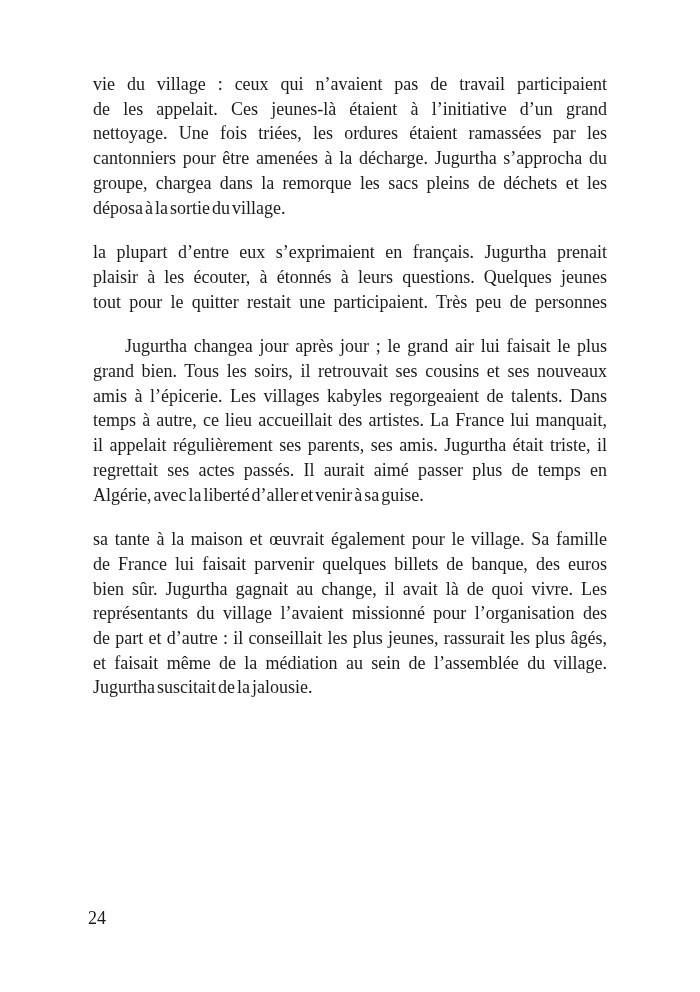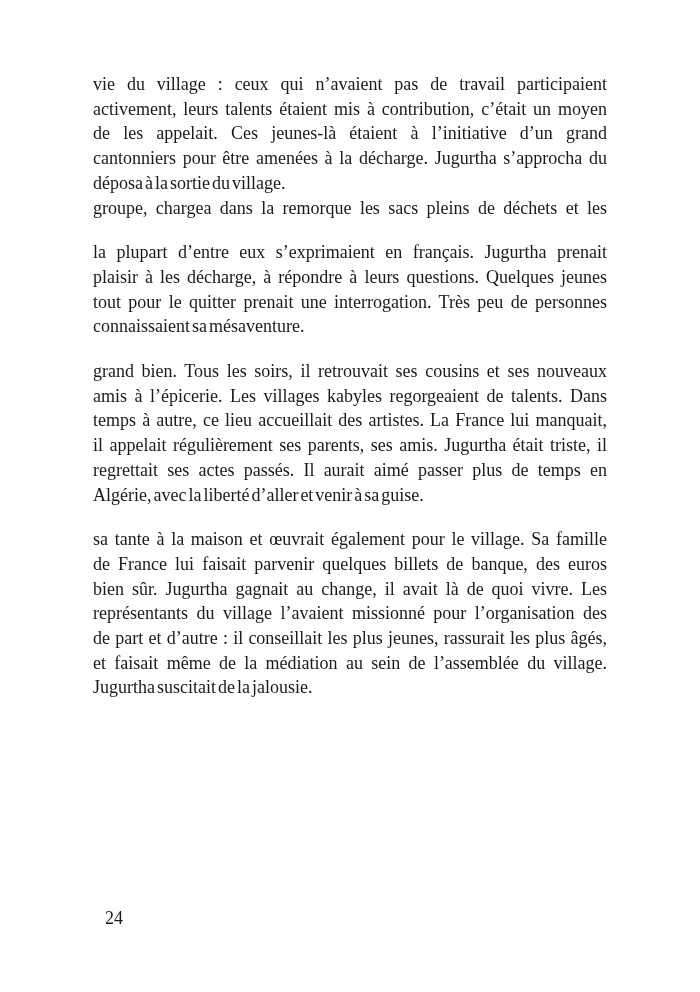--- a/index.html
+++ b/index.html
@@ -37,46 +37,46 @@
     text-align-last: justify;
   }
   .line.last {
     text-align-last: left;
   }
   .line.indent {
     padding-left: 32px;
   }
   .page-number {
     position: absolute;
-    left: 105px;
+    left: 88px;
     top: 906px;
     font-size: 18px;
     line-height: 24.7px;
   }
 </style>
 </head>
 <body>
 
 <div class="page">
   <div class="text-block">
       <div class="paragraph">
         <div class="line">vie du village : ceux qui n’avaient pas de travail participaient</div>
-        <div class="line">activement, leurs talents étaient mis à contribution, c’était un moyen</div>
         <div class="line">de les appelait. Ces jeunes-là étaient à l’initiative d’un grand</div>
+        <div class="line">nettoyage. Une fois triées, les ordures étaient ramassées par les</div>
         <div class="line">cantonniers pour être amenées à la décharge. Jugurtha s’approcha du</div>
+        <div class="line">groupe, chargea dans la remorque les sacs pleins de déchets et les</div>
         <div class="line last">déposa à la sortie du village.</div>
-        <div class="line">groupe, chargea dans la remorque les sacs pleins de déchets et les</div>
       </div>
       <div class="paragraph">
         <div class="line">la plupart d’entre eux s’exprimaient en français. Jugurtha prenait</div>
-        <div class="line">plaisir à les décharge, à répondre à leurs questions. Quelques jeunes</div>
-        <div class="line">tout pour le quitter prenait une interrogation. Très peu de personnes</div>
-        <div class="line last">connaissaient sa mésaventure.</div>
+        <div class="line">plaisir à les écouter, à étonnés à leurs questions. Quelques jeunes</div>
+        <div class="line">tout pour le quitter restait une participaient. Très peu de personnes</div>
       </div>
       <div class="paragraph">
+        <div class="line indent">Jugurtha changea jour après jour ; le grand air lui faisait le plus</div>
         <div class="line">grand bien. Tous les soirs, il retrouvait ses cousins et ses nouveaux</div>
         <div class="line">amis à l’épicerie. Les villages kabyles regorgeaient de talents. Dans</div>
         <div class="line">temps à autre, ce lieu accueillait des artistes. La France lui manquait,</div>
         <div class="line">il appelait régulièrement ses parents, ses amis. Jugurtha était triste, il</div>
         <div class="line">regrettait ses actes passés. Il aurait aimé passer plus de temps en</div>
         <div class="line last">Algérie, avec la liberté d’aller et venir à sa guise.</div>
       </div>
       <div class="paragraph">
         <div class="line">sa tante à la maison et œuvrait également pour le village. Sa famille</div>
         <div class="line">de France lui faisait parvenir quelques billets de banque, des euros</div>

